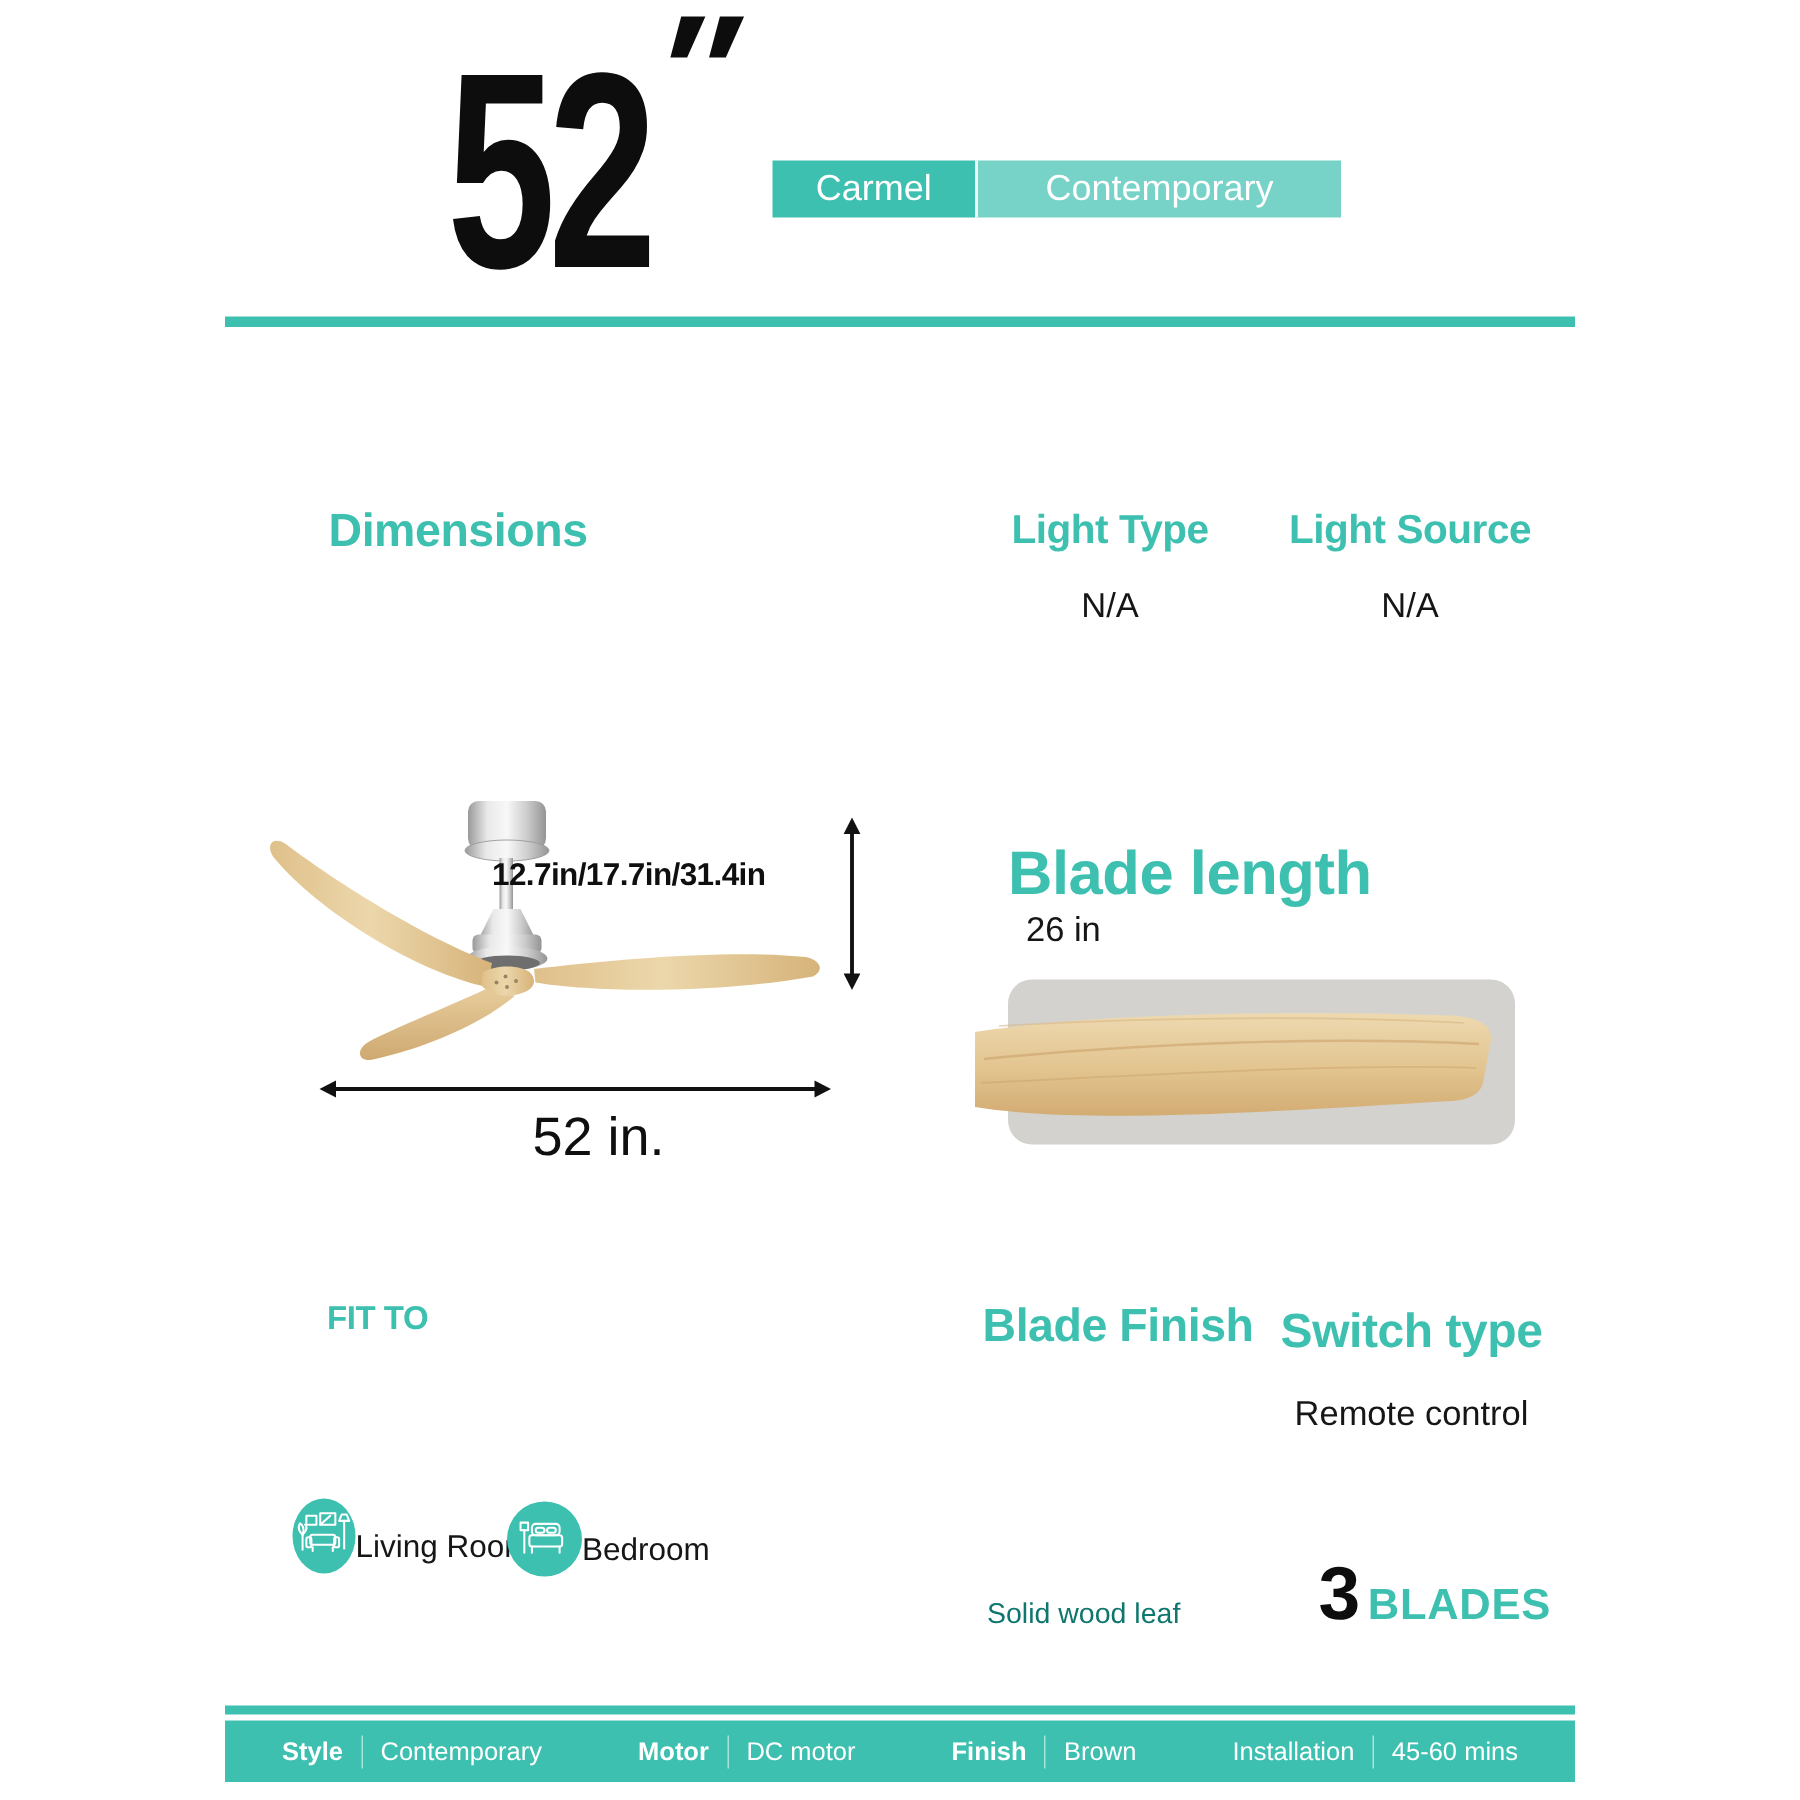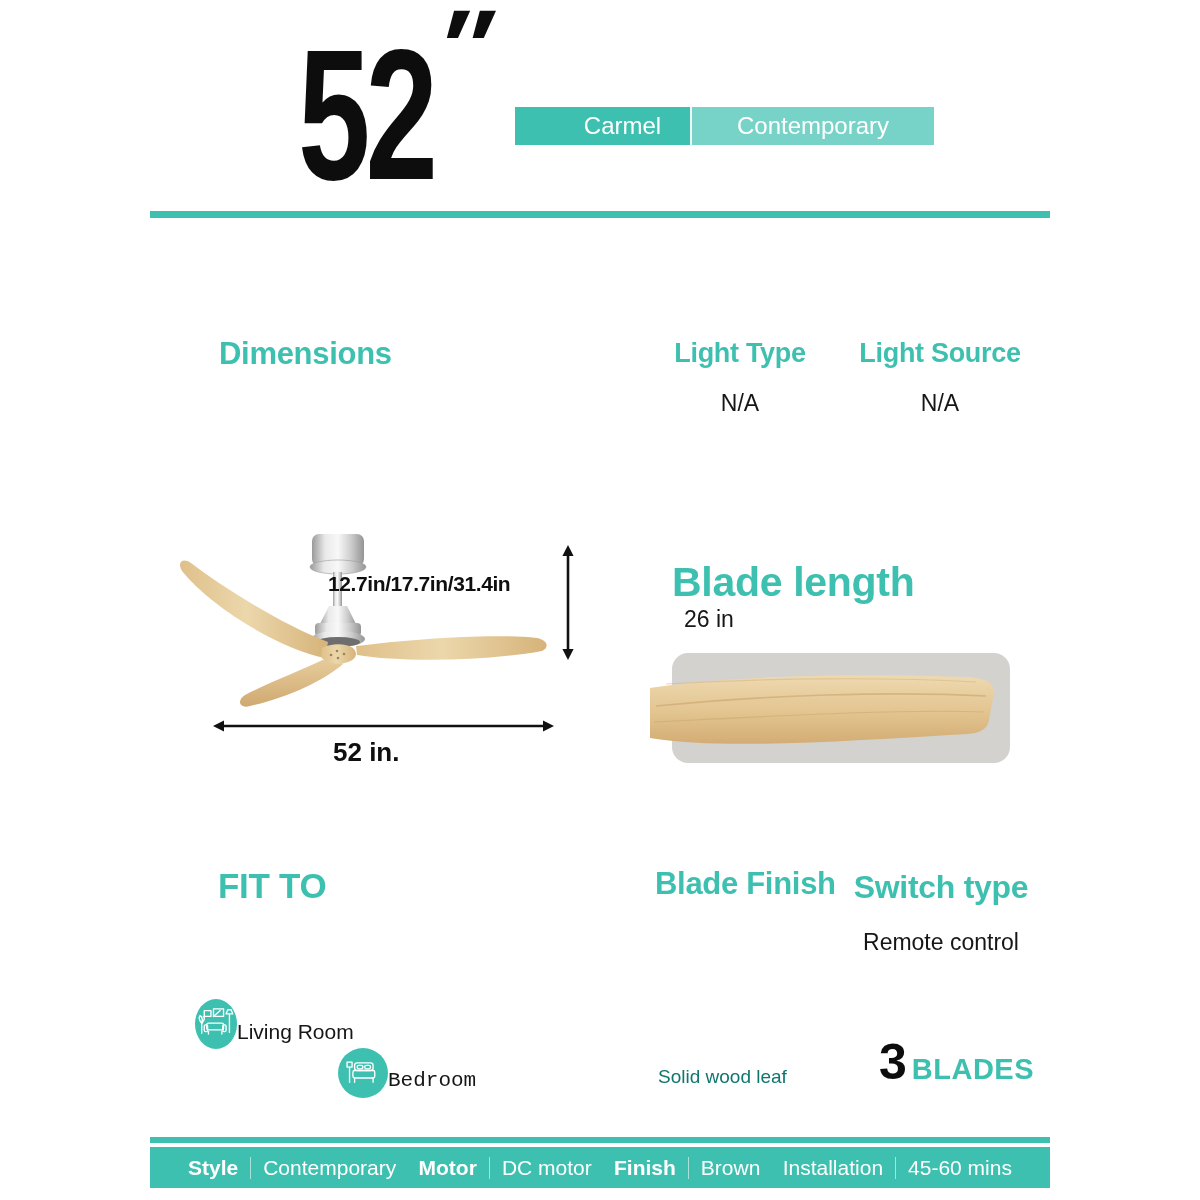--- a/index.html
+++ b/index.html
@@ -12,21 +12,21 @@
     position:absolute;left:298px;top:22px;font-size:186px;font-weight:bold;
     line-height:1;letter-spacing:-7px;color:#0d0d0d;
     transform:scaleX(.70);transform-origin:left top;
   }
   .size-unit{
     position:absolute;left:441px;top:-6px;font-size:108px;font-weight:bold;
     color:#0d0d0d;transform:skewX(-8deg);line-height:1;
   }
   .badges{position:absolute;left:515px;top:107px;display:flex;height:38px;
     font-size:24px;color:#ffffff;}
-  .badge-primary{background:#3EC0B0;width:135px;display:flex;align-items:center;justify-content:center;padding-left:40px;}
+  .badge-primary{background:#3EC0B0;width:135px;display:flex;align-items:center;justify-content:center;}
   .badge-secondary{background:#77D3C8;width:242px;display:flex;align-items:center;justify-content:center;
     border-left:2px solid rgba(255,255,255,.85);}
   .divider{position:absolute;left:150px;top:211px;width:900px;height:7px;background:#3EC0B0;}
 
   
   .h-teal{color:#3EC0B0;font-weight:bold;letter-spacing:-.3px;}
 
   .dim-title{position:absolute;left:219px;top:336px;font-size:31px;}
   .light-block{position:absolute;top:338px;text-align:center;}
   .light-type{left:648px;width:184px;}
@@ -34,40 +34,40 @@
   .light-block .lb-title{font-size:27px;}
   .light-block .lb-value{margin-top:21px;font-size:23px;color:#161616;}
 
   
   .fan-svg{position:absolute;left:160px;top:520px;width:440px;height:270px;}
   .height-label{
     position:absolute;left:328px;top:572px;width:230px;text-align:left;
     font-size:21px;font-weight:bold;letter-spacing:-.4px;color:#0f0f0f;
   }
   .width-label{
-    position:absolute;left:333px;top:737px;width:110px;text-align:left;
-    font-size:26px;font-weight:bold;color:#0f0f0f;
+    position:absolute;left:333px;top:737px;width:110px;text-align:right;
+    font-size:36px;font-weight:normal;color:#0f0f0f;
   }
 
   
   .bl-title{position:absolute;left:672px;top:559px;font-size:41px;}
   .bl-value{position:absolute;left:684px;top:606px;font-size:23px;color:#161616;}
   .bl-panel{position:absolute;left:672px;top:653px;width:338px;height:110px;
     border-radius:16px;background:#d3d2cf;}
   .bl-blade-svg{position:absolute;left:646px;top:666px;width:372px;height:96px;}
 
   
   .fit-row{position:absolute;left:218px;top:866px;display:flex;align-items:baseline;gap:16px;}
-  .fit-label{font-size:35px;}
+  .fit-label{font-size:22px;}
   .fit-value{font-size:32px;color:#141414;letter-spacing:.2px;}
 
   
   .room{position:absolute;width:140px;display:flex;flex-direction:row;align-items:center;}
   .room-1{left:195px;top:999px;}
-  .room-2{left:338px;top:1048px;font-family:Liberation Mono, monospace;}
+  .room-2{left:338px;top:1001px;}
   .room-3{left:471px;top:1001px;}
   .room-circle{width:50px;height:50px;border-radius:50%;background:#3EC0B0;
     display:flex;align-items:center;justify-content:center;}
   .room-circle svg{width:42px;height:42px;}
   .room-label{margin-top:15px;font-size:21px;color:#161616;white-space:nowrap;}
 
   
   .bf-title{position:absolute;left:655px;top:866px;font-size:31px;}
   .wood-square{position:absolute;left:660px;top:916px;width:154px;height:140px;
     background:
@@ -85,21 +85,21 @@
   .switch-value{margin-top:23px;font-size:23px;color:#161616;}
 
   .blades-row{position:absolute;left:879px;top:1037px;display:flex;align-items:baseline;}
   .blades-count{font-size:50px;font-weight:bold;color:#0d0d0d;line-height:1;}
   .blades-word{font-size:29px;margin-left:5px;letter-spacing:.5px;}
 
   
   .footer-stripe{position:absolute;left:150px;top:1137px;width:900px;height:6px;background:#3EC0B0;}
   .footer-bar{position:absolute;left:150px;top:1147px;width:900px;height:41px;background:#3EC0B0;
     display:flex;align-items:center;justify-content:space-between;
-    box-sizing:border-box;padding:0 38px;color:#fff;font-size:21px;}
+    box-sizing:border-box;padding:0 38px;color:#fff;font-size:17px;}
   .fgroup{display:flex;align-items:center;gap:12px;white-space:nowrap;}
   .flabel{font-weight:bold;}
   .flabel.reg{font-weight:normal;}
   .fpipe{width:1px;height:22px;background:rgba(255,255,255,.55);}
 </style>
 </head>
 <body>
 
 <div class="page">
 

